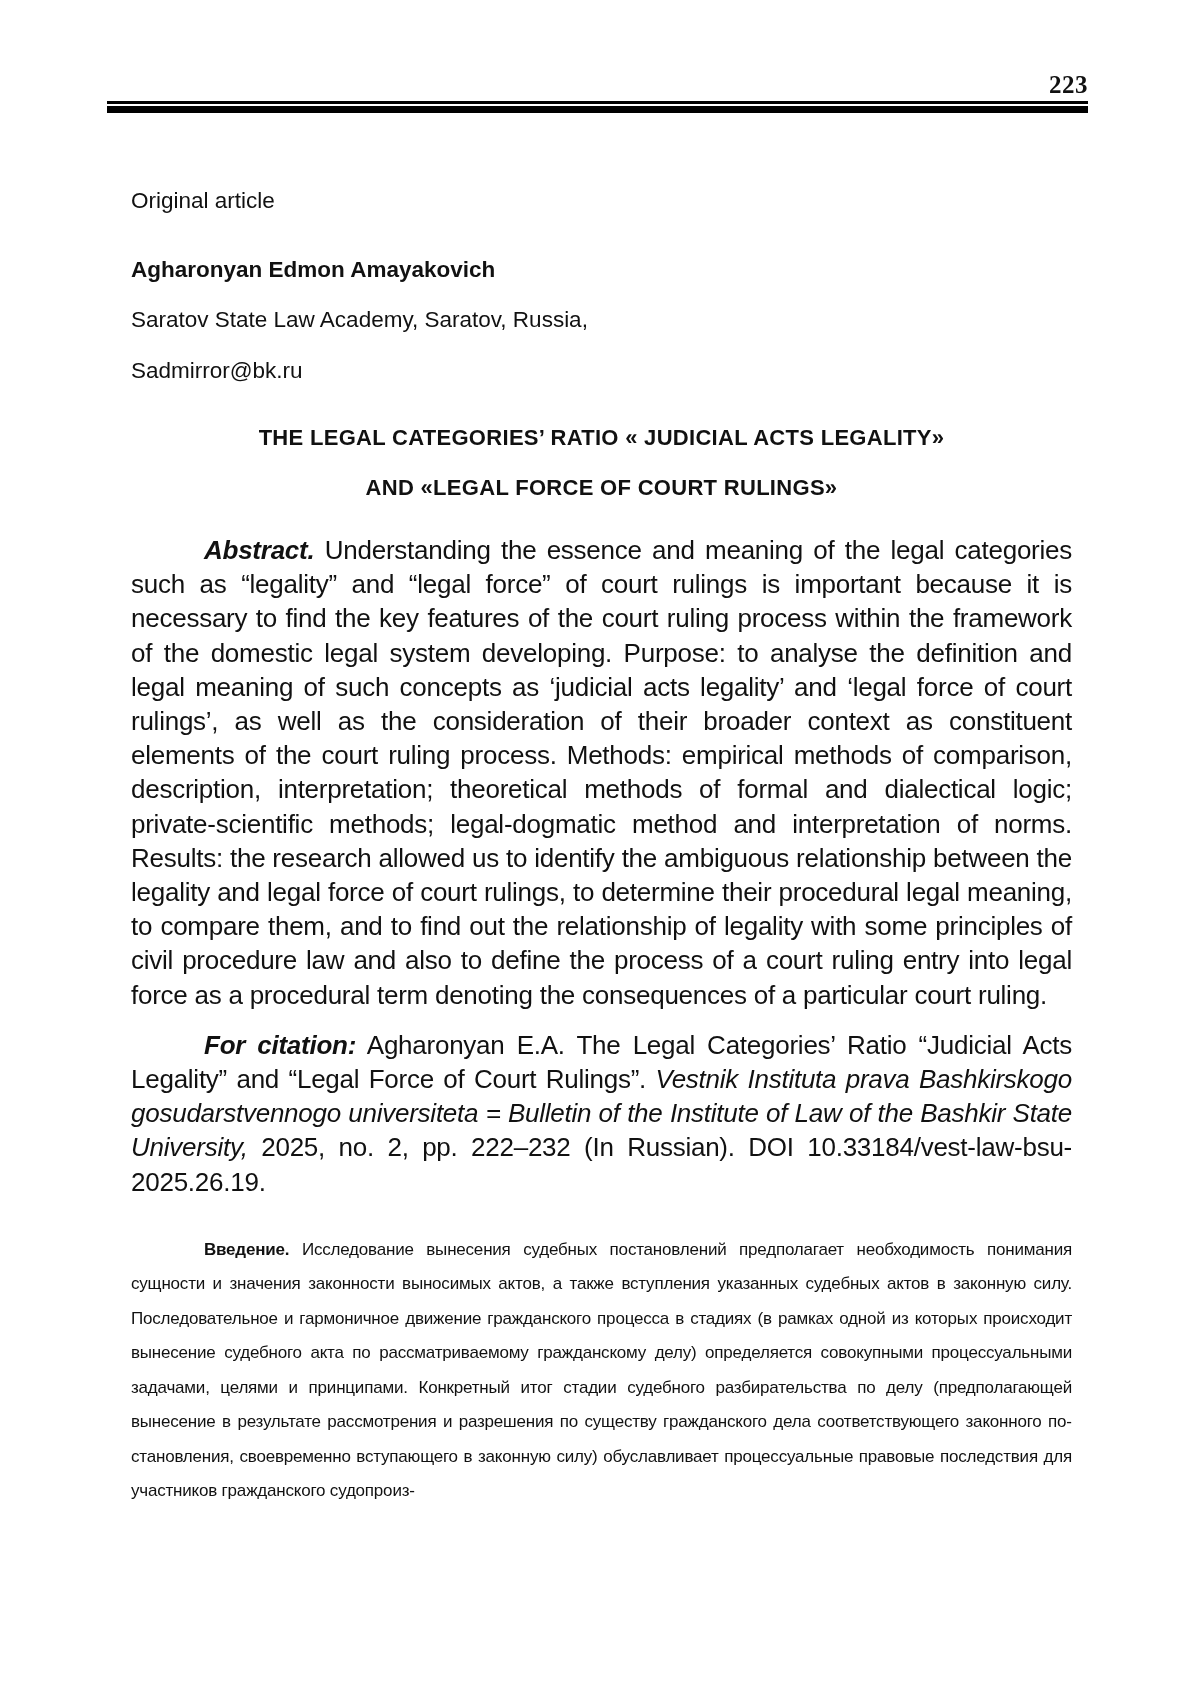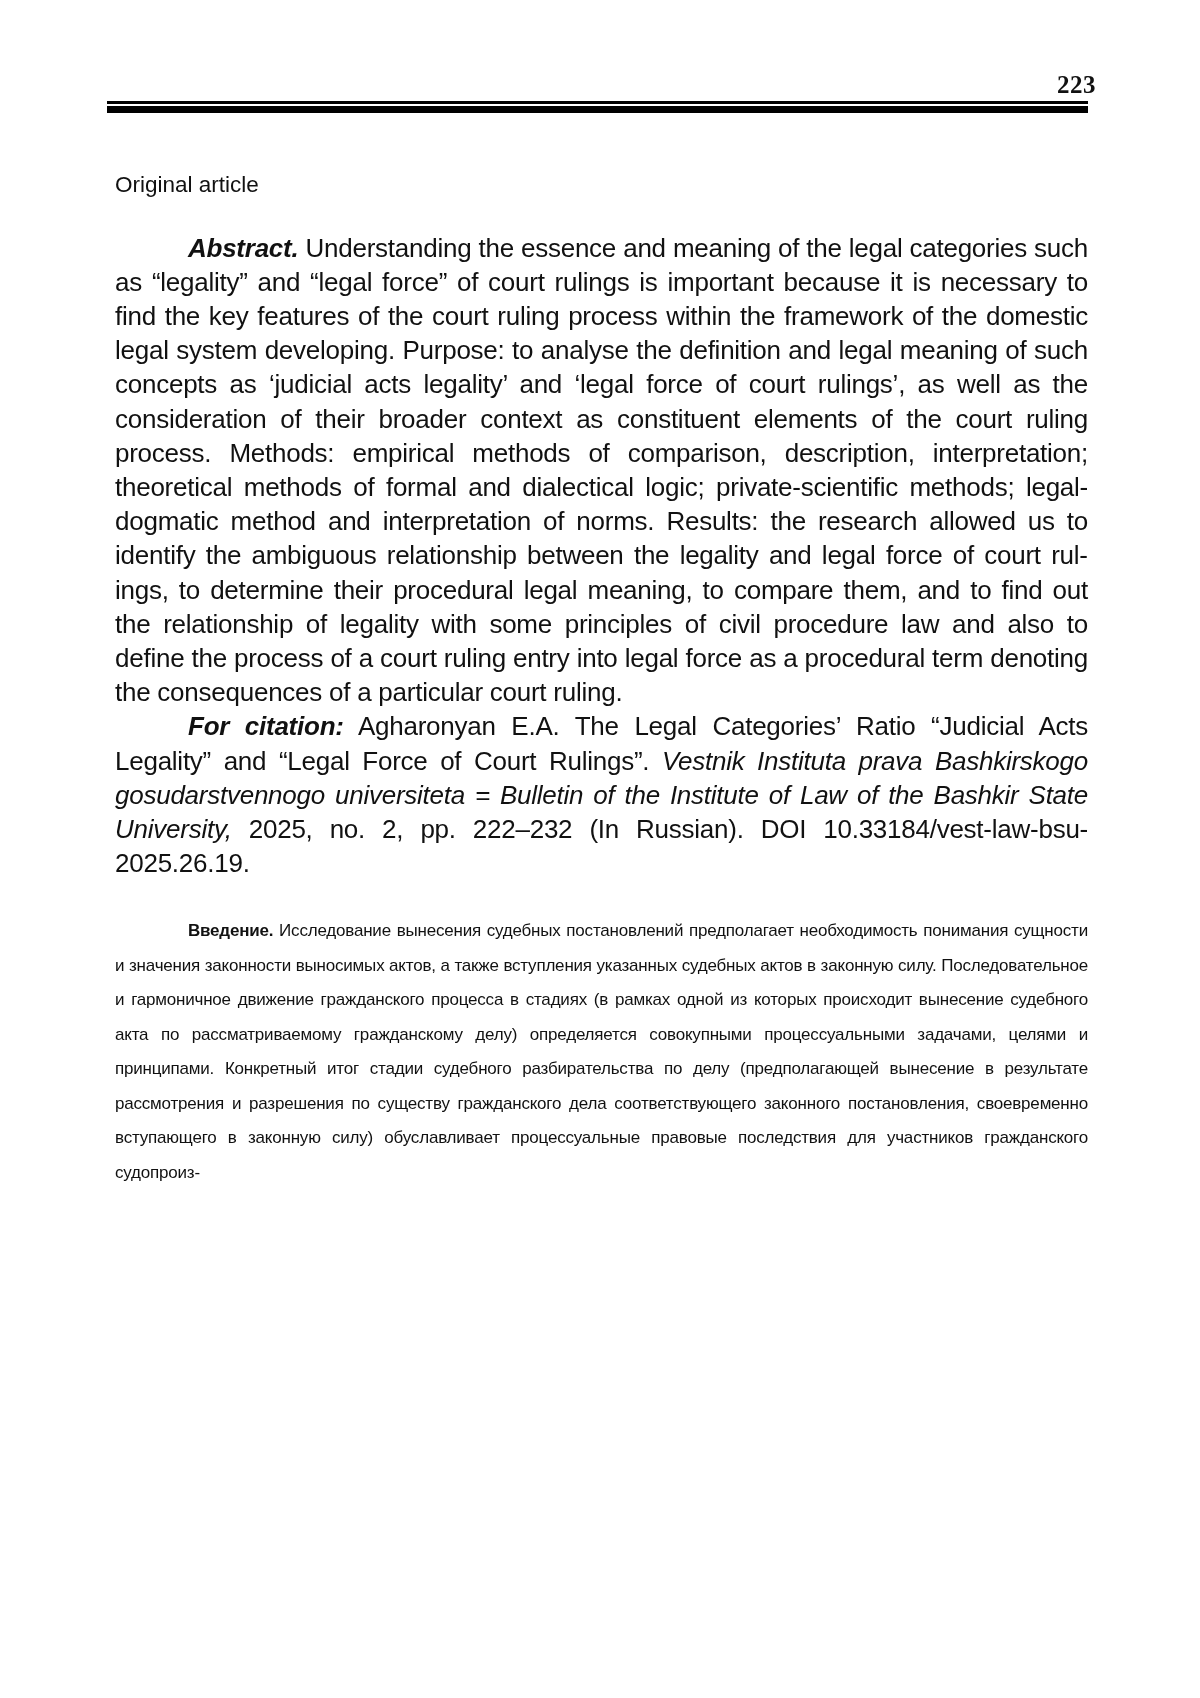--- a/index.html
+++ b/index.html
@@ -2,38 +2,38 @@
 <html><head>
   <meta charset="utf-8">
   <style>
     html, body { margin: 0; padding: 0; background: #ffffff; }
     body {
       width: 1200px; height: 1698px; position: relative; overflow: hidden;
       font-family: "Liberation Sans", "DejaVu Sans", sans-serif;
       color: #111111;
     }
     .page-number {
-      position: absolute; right: 104px; top: 72px;
+      position: absolute; right: 112px; top: 72px;
       font-family: "Liberation Serif", "DejaVu Serif", serif;
       font-weight: bold; font-size: 25px; letter-spacing: 0.5px;
       line-height: 1;
     }
     .rule-thin {
       position: absolute; left: 107px; right: 112px; top: 101px;
       height: 3px; background: #000;
     }
     .rule-thick {
       position: absolute; left: 107px; right: 112px; top: 106px;
       height: 7px; background: #000;
     }
     .content {
       position: absolute; left: 115px; right: 112px; top: 168px;
       font-size: 22.5px; line-height: 34.5px;
     }
-    .content p { margin: 0; }
+    .content p { margin: 16px; }
     .article-type { margin-top: 0; }
     .author-block { margin-top: 34px; }
     .author-name { font-weight: bold; }
     .title {
       margin-top: 33px; text-align: center; font-weight: bold;
       font-size: 22px; line-height: 34px; letter-spacing: 0.3px;
       padding: 0 60px;
     }
     .justify { text-align: justify; hyphens: manual; }
     .indent { text-indent: 73px; }
@@ -46,21 +46,30 @@
 </head>
 <body>
 
 <div class="page-number">223</div>
 <div class="rule-thin"></div>
 <div class="rule-thick"></div>
 
 <div class="content">
   <p class="article-type">Original article</p>
 
+  <div class="author-block">
+    <p class="author-name">Agharonyan Edmon Amayakovich</p>
+    <p>Saratov State Law Academy, Saratov, Russia,</p>
+    <p>Sadmirror@bk.ru</p>
+  </div>
 
+  <div class="title">
+    <p>THE LEGAL CATEGORIES’ RATIO « JUDICIAL ACTS LEGALITY»</p>
+    <p>AND «LEGAL FORCE OF COURT RULINGS»</p>
+  </div>
 
   <div class="abstract justify">
     <p class="indent"><span class="lbl">Abstract.</span><span> Understanding the essence and meaning of the legal categories such as “legality” and “legal force” of court rulings is important because it is necessary to find the key features of the court ruling process within the framework of the domes­tic legal system developing. Purpose: to analyse the definition and legal meaning of such concepts as ‘judicial acts legality’ and ‘legal force of court rulings’, as well as the consideration of their broader context as constituent elements of the court rul­ing process. Methods: empirical methods of comparison, description, interpretation; theoretical methods of formal and dialectical logic; private-scientific methods; legal-dogmatic method and interpretation of norms. Results: the research allowed us to identify the ambiguous relationship between the legality and legal force of court rul­ings, to determine their procedural legal meaning, to compare them, and to find out the relationship of legality with some principles of civil procedure law and also to define the process of a court ruling entry into legal force as a procedural term de­noting the consequences of a particular court ruling.</span></p>
     <p class="indent"><span class="lbl">For citation:</span><span> Agharonyan E.A. The Legal Categories’ Ratio “Judicial Acts Legality” and “Legal Force of Court Rulings”. </span><span class="it">Vestnik Instituta prava Bashkirskogo gosudarstven­nogo universiteta = Bulletin of the Institute of Law of the Bashkir State University,</span><span> 2025, no. 2, pp. 222–232 (In Russian). DOI 10.33184/vest-law-bsu-2025.26.19.</span></p>
   </div>
 
   <div class="intro justify">
     <p class="indent"><span class="lbl-b">Введение.</span><span> Исследование вынесения судебных постановлений предпола­гает необходимость понимания сущности и значения законности выносимых актов, а также вступления указанных судебных актов в законную силу. После­довательное и гармоничное движение гражданского процесса в стадиях (в рамках одной из которых происходит вынесение судебного акта по рассмат­риваемому гражданскому делу) определяется совокупными процессуальными задачами, целями и принципами. Конкретный итог стадии судебного разбира­тельства по делу (предполагающей вынесение в результате рассмотрения и разрешения по существу гражданского дела соответствующего законного по­становления, своевременно вступающего в законную силу) обуславливает про­цессуальные правовые последствия для участников гражданского судопроиз-</span></p>
   </div>
 </div>

